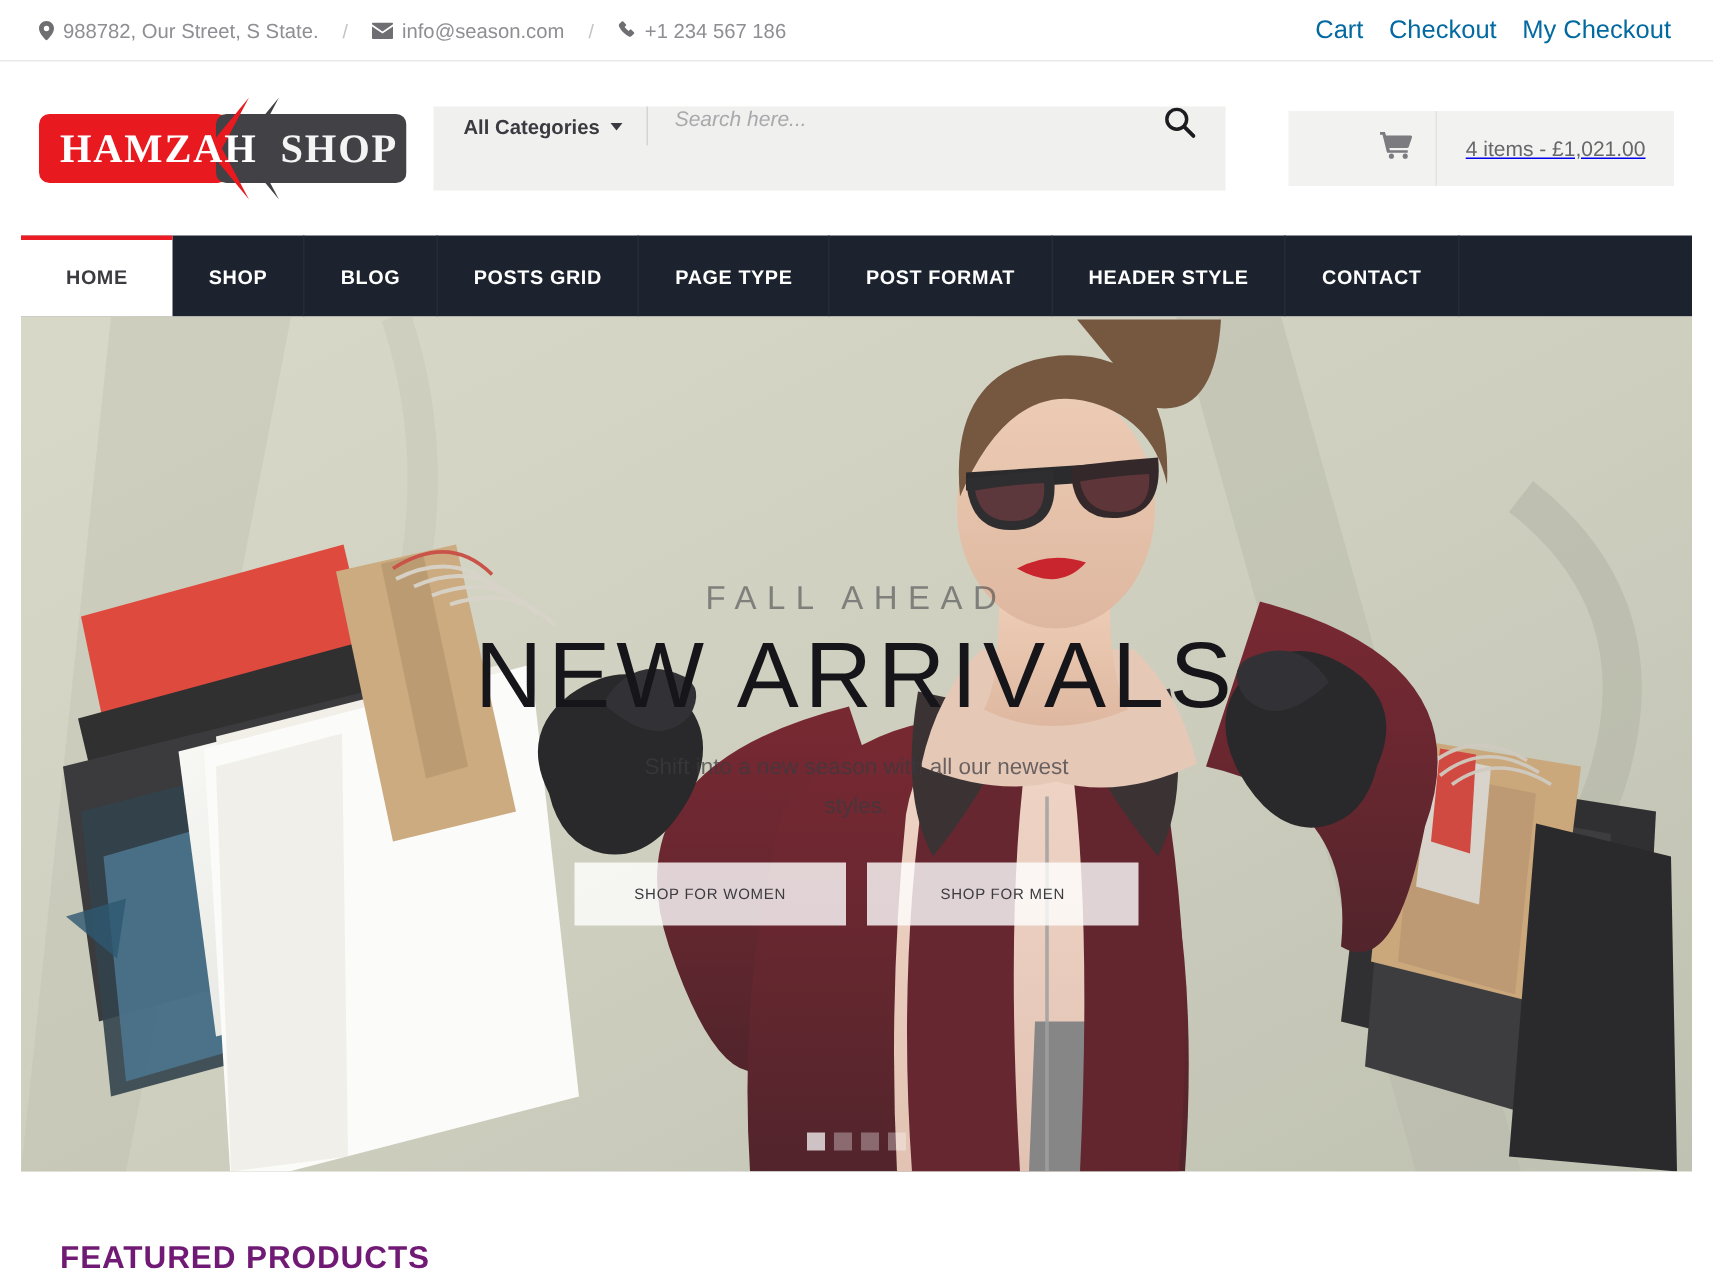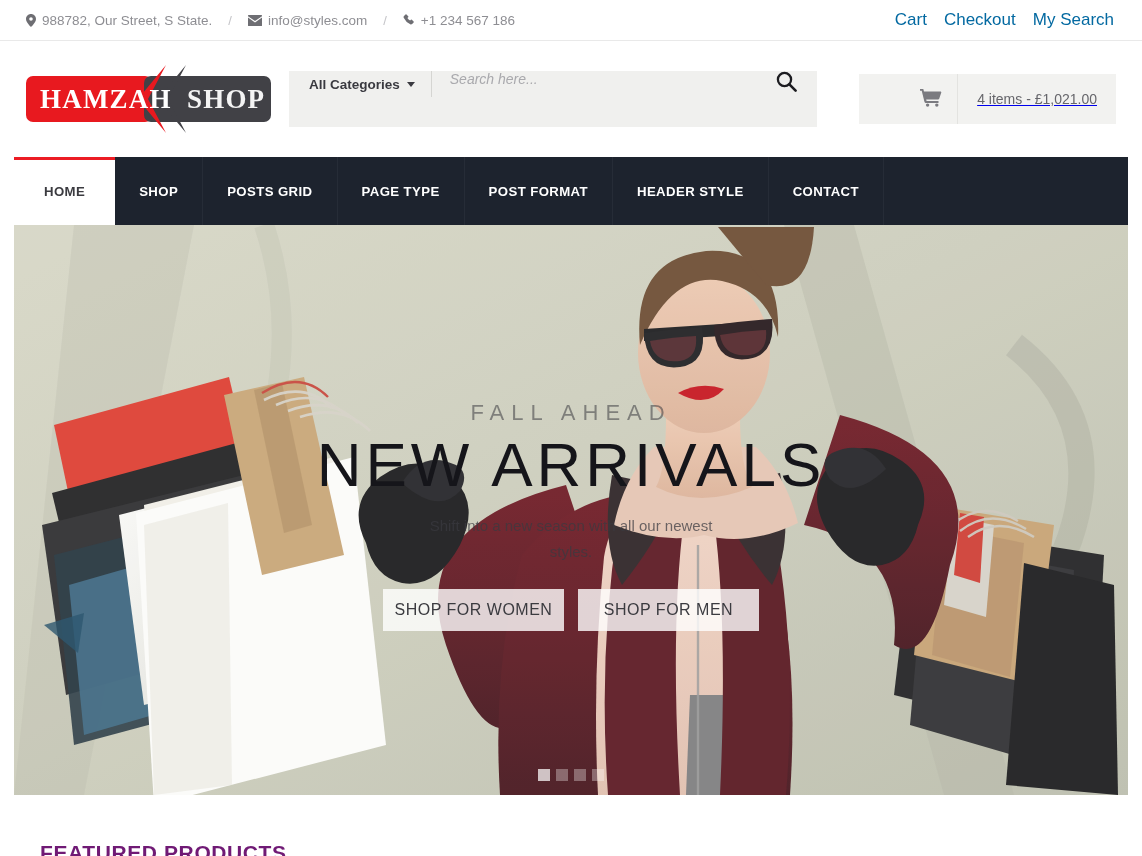--- a/index.html
+++ b/index.html
@@ -70,21 +70,21 @@
     margin-left: auto; margin-right: 12px;
     height: 50px; display: flex; align-items: stretch;
     background: #f2f2f0; flex: 0 0 auto; padding-left: 45px;
   }
   .cart-ico-box { width: 54px; display: flex; align-items: center; justify-content: center; border-right: 1px solid #e3e3e0; }
   .cart-text { display: flex; align-items: center; padding: 0 19px; font-size: 14px; color: #66666b; white-space: nowrap; }
 
   
   .nav {
     margin: 0 14px;
-    height: 68px;
+    height: 54px;
     background: #1d232e;
     display: flex;
     align-items: stretch;
   }
   .nav-item {
     display: flex; align-items: center; justify-content: center;
     padding: 0 24px;
     font-size: 13.2px; font-weight: bold; letter-spacing: 0.4px;
     color: #ffffff; text-decoration: none; white-space: nowrap;
     border-right: 1px solid #262c37;
@@ -126,21 +126,21 @@
   }
   .hero-sub {
     margin-top: 16px; font-size: 15px; line-height: 26px;
     color: #3a3a40; opacity: .72; max-width: 300px;
   }
   .hero-btns { margin-top: 24px; display: flex; gap: 14px; }
   .hero-btn {
     width: 181px; height: 42px;
     background: rgba(255,255,255,.80);
     display: flex; align-items: center; justify-content: center;
-    font-size: 16px; letter-spacing: .5px; color: #3b3b40;
+    font-size: 10px; letter-spacing: .5px; color: #3b3b40;
     text-decoration: none; cursor: pointer;
     border: none;
     font-family: "Liberation Sans", sans-serif;
   }
   .hero-dots {
     position: absolute; left: 0; right: 0; bottom: 14px;
     display: flex; justify-content: center; gap: 6px;
   }
   .hero-dot { width: 12px; height: 12px; background: rgba(255,255,255,.32); cursor: pointer; }
   .hero-dot.active { background: rgba(255,255,255,.72); }
@@ -168,39 +168,39 @@
     </span>
 
     <span class="tb-sep">/</span>
 
     <span class="tb-item">
       <span class="tb-ico">
         <svg width="14" height="11" viewBox="0 0 14 11">
             <path d="M0 1.2 7 6l7-4.8V.6A.6.6 0 0 0 13.4 0H.6A.6.6 0 0 0 0 .6zM14 2.6 7 7.4 0 2.6v7.8c0 .33.27.6.6.6h12.8a.6.6 0 0 0 .6-.6z" fill="#6e6e73"></path>
           </svg>
       </span>
-      <span>info@styles.com</span>
+      <span>info@season.com</span>
     </span>
 
     <span class="tb-sep">/</span>
 
     <span class="tb-item">
       <span class="tb-ico">
         <svg width="12" height="12" viewBox="0 0 12 12">
             <path d="M2.5.4 1 1.9c-.5.5-.6 1.2-.3 1.8a14.4 14.4 0 0 0 6.6 6.6c.6.3 1.3.2 1.8-.3l1.5-1.5a.7.7 0 0 0 0-1L8.9 5.8a.7.7 0 0 0-1 0l-.8.8A11 11 0 0 1 4.4 4l.8-.8a.7.7 0 0 0 0-1L3.5.4a.7.7 0 0 0-1 0z" fill="#6e6e73"></path>
           </svg>
       </span>
       <span>+1 234 567 186</span>
     </span>
   </div>
 
   <div class="topbar-right">
     <a href="#">Cart</a>
     <a href="#">Checkout</a>
-    <a href="#">My Search</a>
+    <a href="#">My Checkout</a>
   </div>
 </div>
 
 <div class="header">
 
   <a href="#" class="logo">
     <svg width="245" height="68" viewBox="0 0 245 68">
       <rect x="0" y="11" width="126" height="46" rx="7" fill="#e8191f"></rect>
       <rect x="118" y="11" width="127" height="46" rx="7" fill="#414146"></rect>
       <path d="M140 0 L112 34 L140 68 L122 34 Z" fill="#e8191f"></path>
@@ -236,20 +236,21 @@
           </svg>
       </span>
     </span>
     <span class="cart-text">4 items - £1,021.00</span>
   </a>
 </div>
 
 <nav class="nav">
   <a href="#" class="nav-item active">HOME</a>
   <a href="#" class="nav-item">SHOP</a>
+  <a href="#" class="nav-item">BLOG</a>
   <a href="#" class="nav-item">POSTS GRID</a>
   <a href="#" class="nav-item">PAGE TYPE</a>
   <a href="#" class="nav-item">POST FORMAT</a>
   <a href="#" class="nav-item">HEADER STYLE</a>
   <a href="#" class="nav-item">CONTACT</a>
   <span class="nav-fill"></span>
 </nav>
 
 <section class="hero">
 

